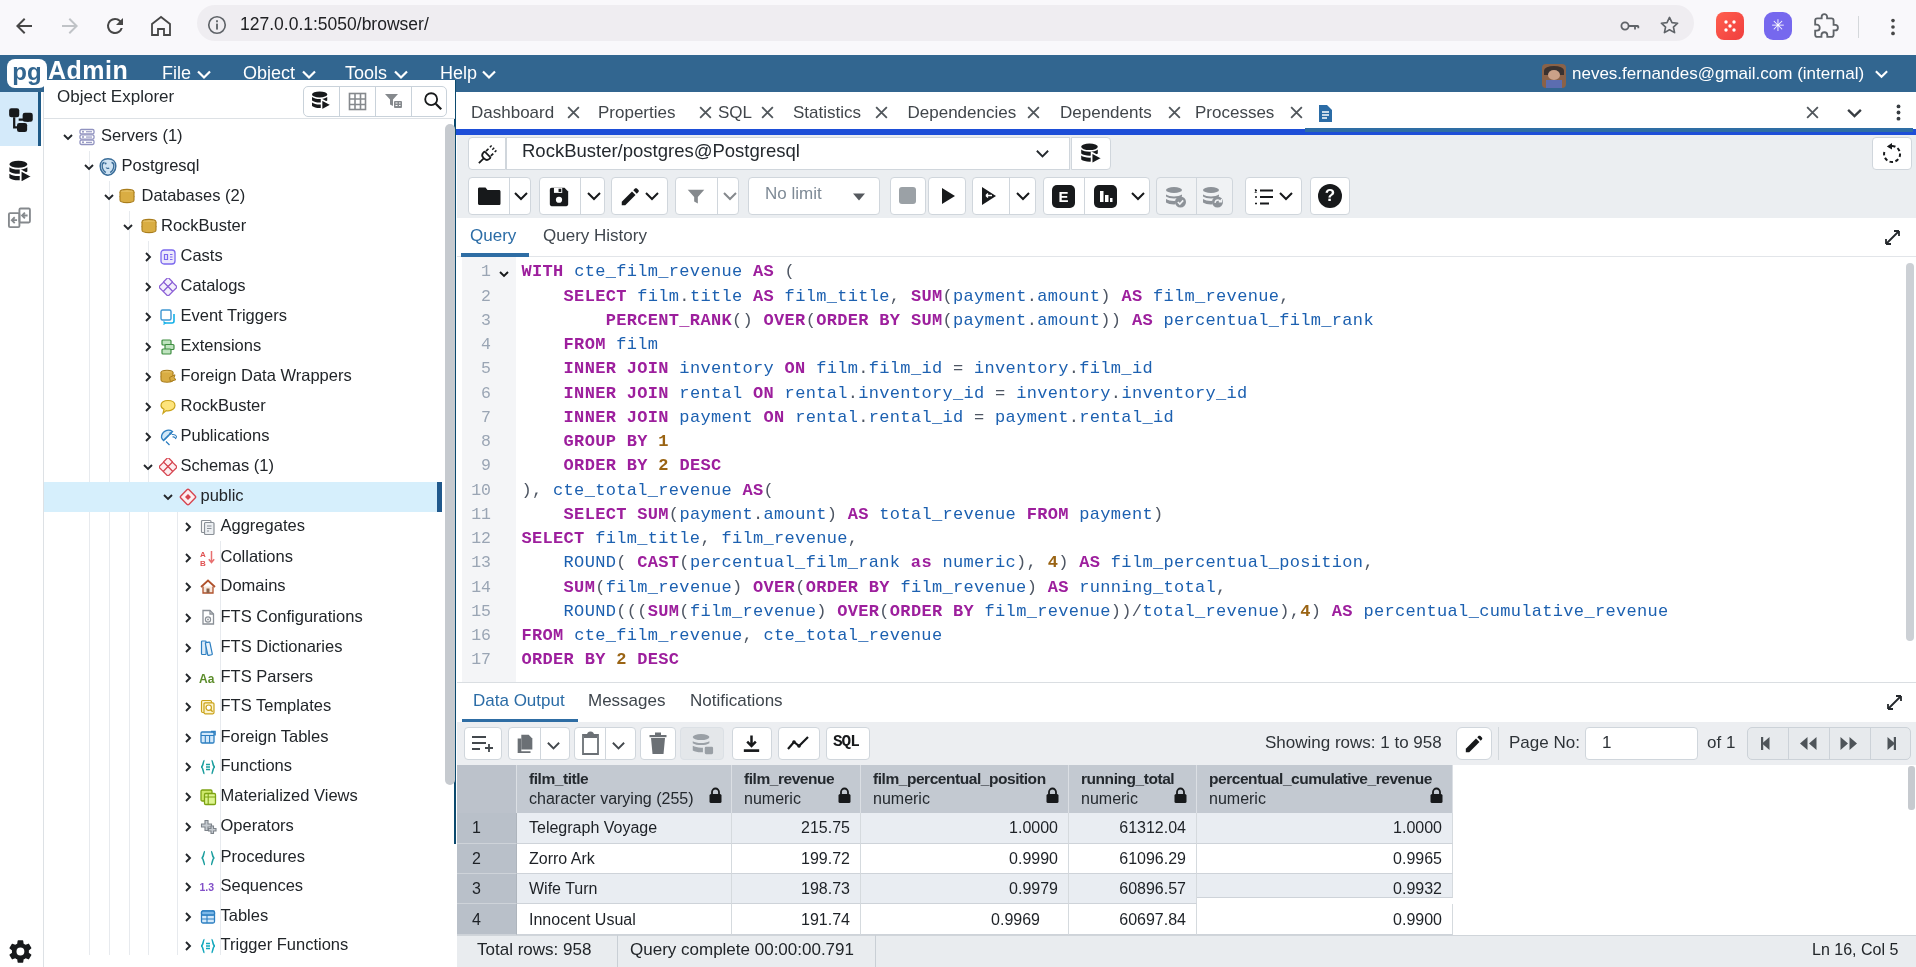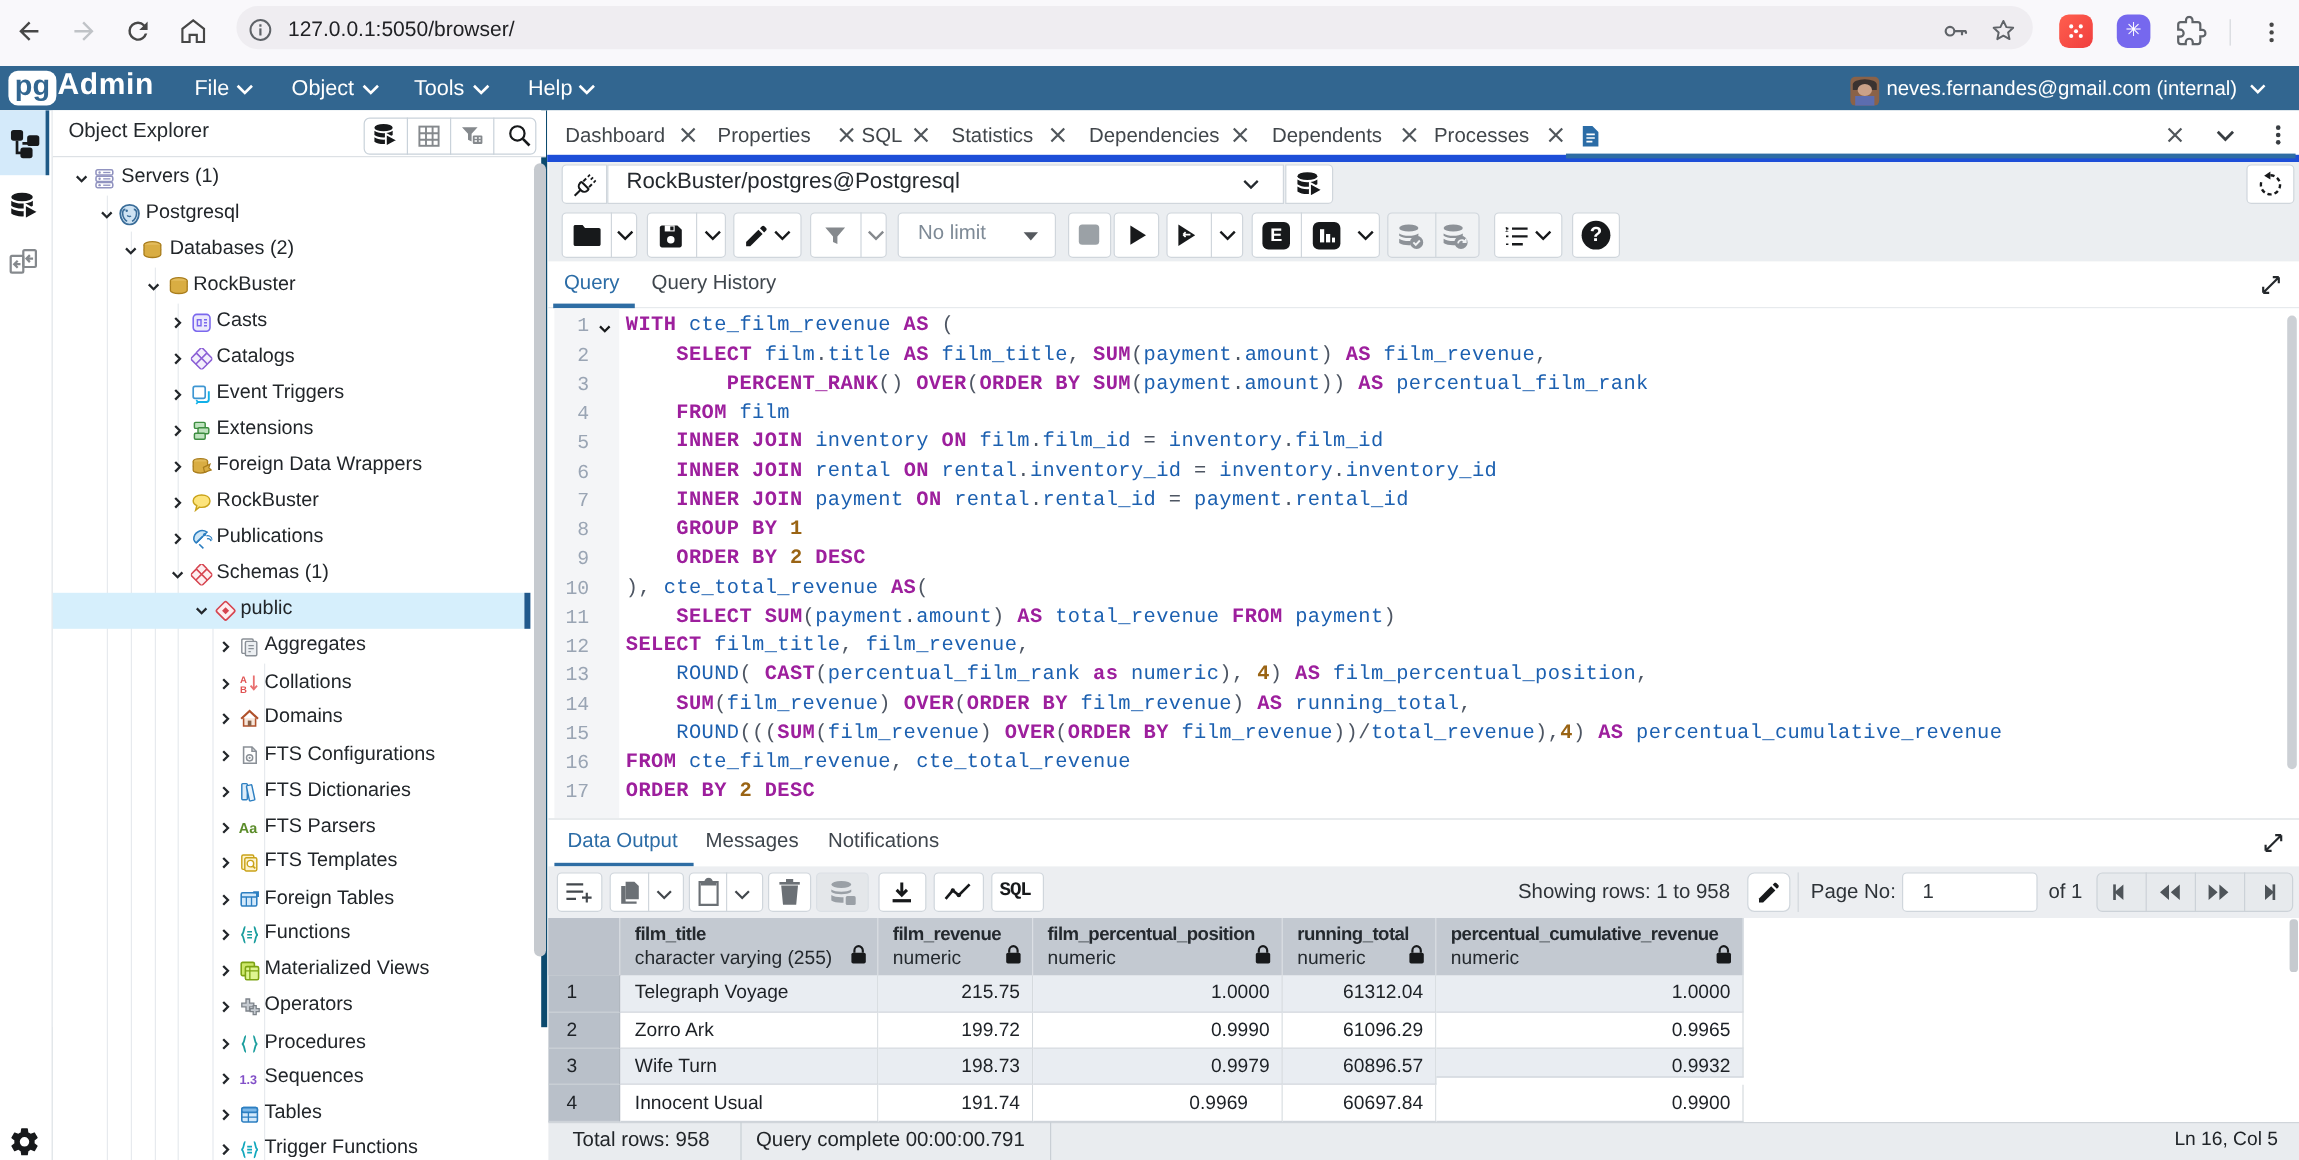--- a/index.html
+++ b/index.html
@@ -12,21 +12,21 @@
   
   #navbar { position:absolute; left:0; top:55px; width:1916px; height:37px; background:#326690; color:#fff; }
   .menu { position:absolute; top:0; height:37px; line-height:37px; font-size:17px; color:#fff; }
   
   #tabstrip { position:absolute; left:456px; top:92px; width:1460px; height:43px; background:#fff; border-bottom:6px solid #1d4ed8; }
   .tab { position:absolute; top:0; height:43px; line-height:41px; font-size:17px; color:#41464b; }
   .tabx { position:absolute; top:13px; width:15px; height:15px; }
   
   #iconbar { position:absolute; left:0; top:92px; width:44px; height:875px; background:#fff; border-right:1px solid #dde1e5; }
   
-  #treepanel { position:absolute; left:44px; top:92px; width:412px; height:764px; background:#fff; border-right:5px solid #0c4a6e; }
+  #treepanel { position:absolute; left:44px; top:80px; width:412px; height:764px; background:#fff; border-right:2px solid #0c4a6e; }
   #treehead { position:absolute; left:0; top:0; width:411px; height:39px; background:#fff; border-bottom:1px solid #dde1e5; }
   .trow { position:absolute; left:0; width:393px; height:30px; font-size:16.5px; color:#212529; }
   .trow .lbl { position:absolute; top:4px; }
   .tchev { position:absolute; top:8px; width:14px; height:14px; }
   .ticon { position:absolute; top:6px; width:18px; height:18px; }
   .guide { position:absolute; width:1px; background:#e7eaee; }
   
   #main { position:absolute; left:457px; top:135px; width:1459px; height:832px; background:#fff; }
   .btn { position:absolute; background:#fff; border:1px solid #d0d6dc; border-radius:4px; }
   

